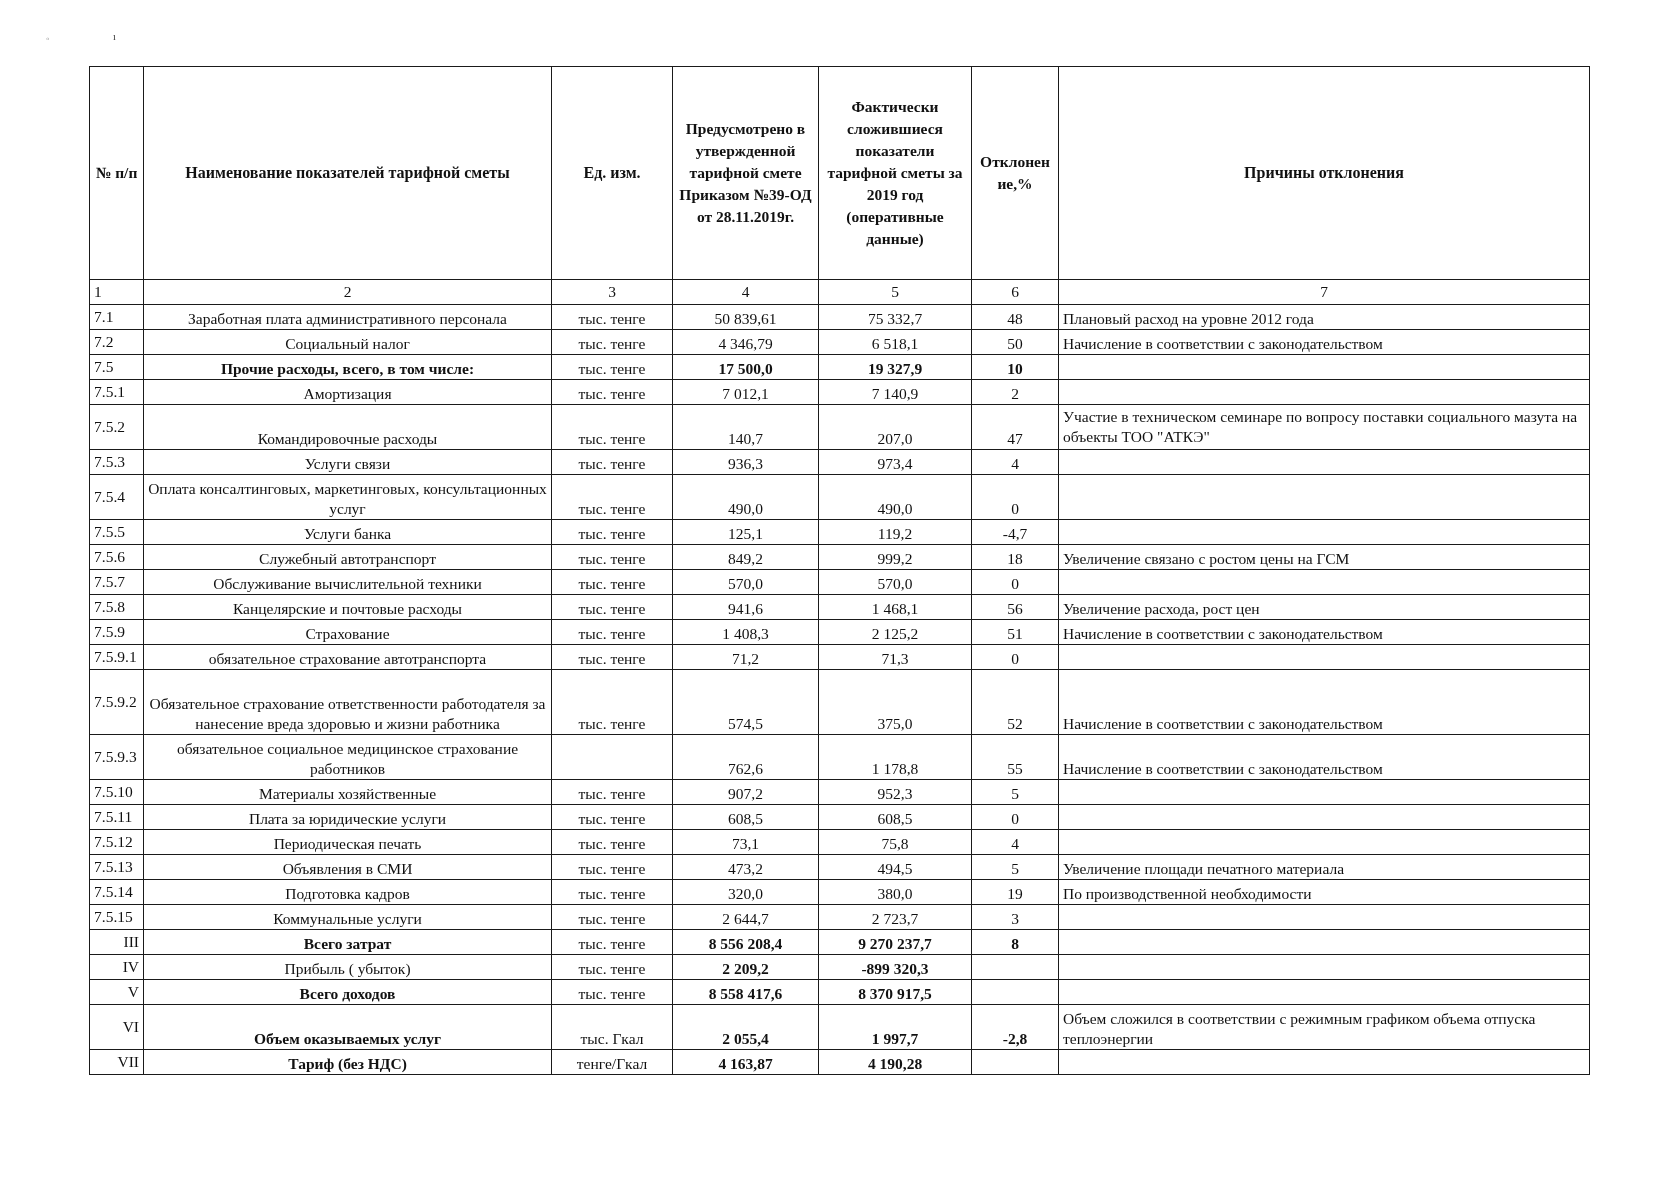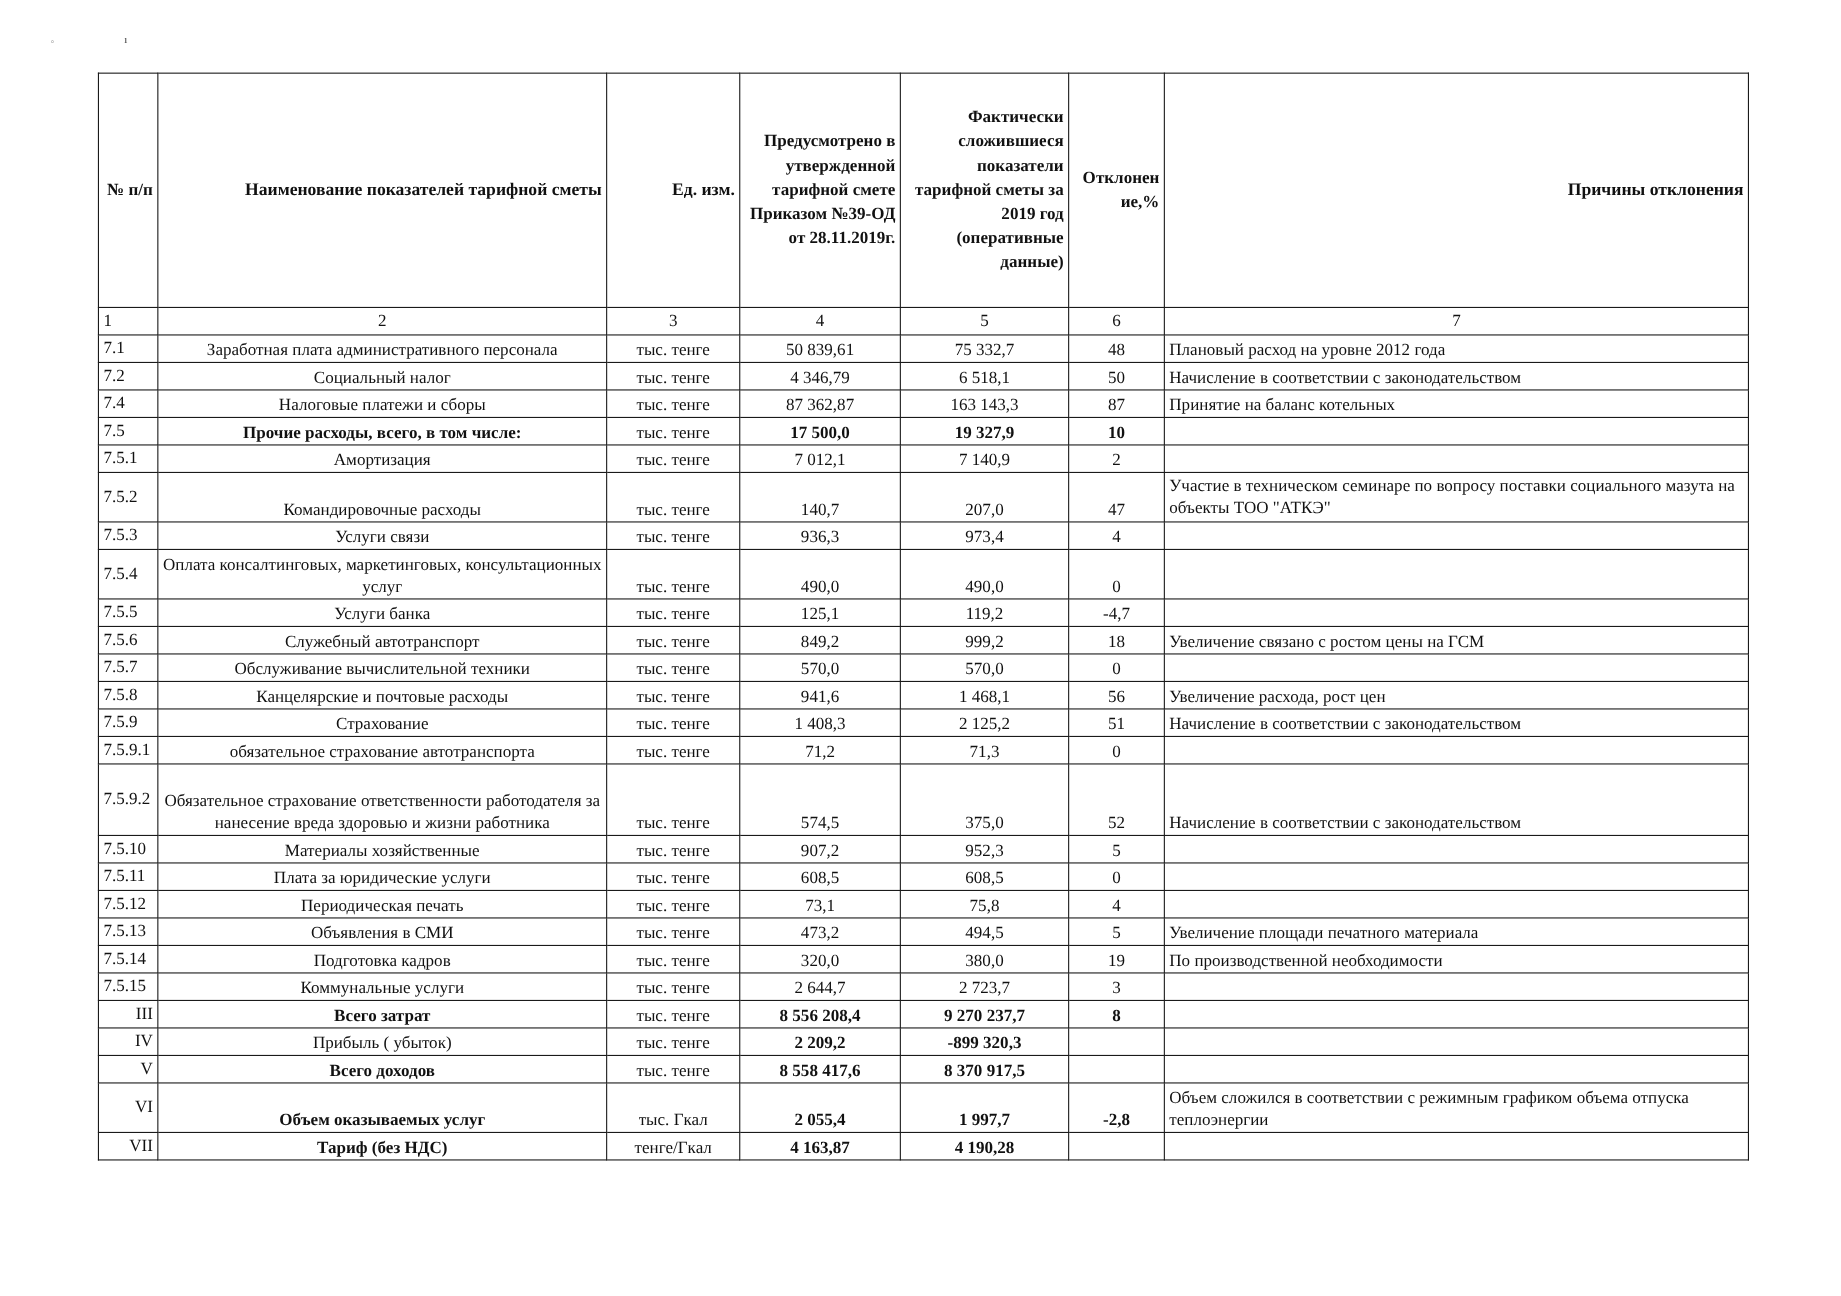--- a/index.html
+++ b/index.html
@@ -33,21 +33,21 @@
       font-size: 15.5px;
     }
     table.doc td, table.doc th {
       border: 1.6px solid #1a1a1a;
       padding: 0 4px;
       line-height: 20px;
       overflow: hidden;
     }
     table.doc th {
       font-weight: bold;
-      text-align: right;
+      text-align: center;
       vertical-align: middle;
       height: 212px;
       font-size: 15.5px;
       line-height: 22px;
     }
     table.doc th.c2, table.doc th.c3, table.doc th.c7 { font-size: 16px; }
     .idx-row td { text-align: center; height: 24px; }
     .idx-row td.c1 { text-align: left; }
     td.c1 { text-align: left; white-space: nowrap; padding-left: 2px; padding-right: 0; }
     td.c2 { text-align: center; vertical-align: bottom; }
@@ -110,29 +110,20 @@
       </tr>
       <tr class="r ">
         <td class="c1">7.2</td>
         <td class="c2">Социальный налог</td>
         <td class="c3">тыс. тенге</td>
         <td class="c4">4 346,79</td>
         <td class="c5">6 518,1</td>
         <td class="c6">50</td>
         <td class="c7">Начисление в соответствии с законодательством</td>
       </tr>
-      <tr class="r ">
-        <td class="c1">7.4</td>
-        <td class="c2">Налоговые платежи и сборы</td>
-        <td class="c3">тыс. тенге</td>
-        <td class="c4">87 362,87</td>
-        <td class="c5">163 143,3</td>
-        <td class="c6">87</td>
-        <td class="c7">Принятие на баланс котельных</td>
-      </tr>
       <tr class="r  bold">
         <td class="c1">7.5</td>
         <td class="c2">Прочие расходы, всего, в том числе:</td>
         <td class="c3">тыс. тенге</td>
         <td class="c4">17 500,0</td>
         <td class="c5">19 327,9</td>
         <td class="c6">10</td>
         <td class="c7"></td>
       </tr>
       <tr class="r ">
@@ -225,20 +216,29 @@
         <td class="c6">0</td>
         <td class="c7"></td>
       </tr>
       <tr class="r tall3">
         <td class="c1">7.5.9.2</td>
         <td class="c2">Обязательное страхование ответственности работодателя за нанесение вреда здоровью и жизни работника</td>
         <td class="c3">тыс. тенге</td>
         <td class="c4">574,5</td>
         <td class="c5">375,0</td>
         <td class="c6">52</td>
+        <td class="c7">Начисление в соответствии с законодательством</td>
+      </tr>
+      <tr class="r tall2">
+        <td class="c1">7.5.9.3</td>
+        <td class="c2">обязательное социальное медицинское  страхование работников</td>
+        <td class="c3"></td>
+        <td class="c4">762,6</td>
+        <td class="c5">1 178,8</td>
+        <td class="c6">55</td>
         <td class="c7">Начисление в соответствии с законодательством</td>
       </tr>
       <tr class="r ">
         <td class="c1">7.5.10</td>
         <td class="c2">Материалы хозяйственные</td>
         <td class="c3">тыс. тенге</td>
         <td class="c4">907,2</td>
         <td class="c5">952,3</td>
         <td class="c6">5</td>
         <td class="c7"></td>

